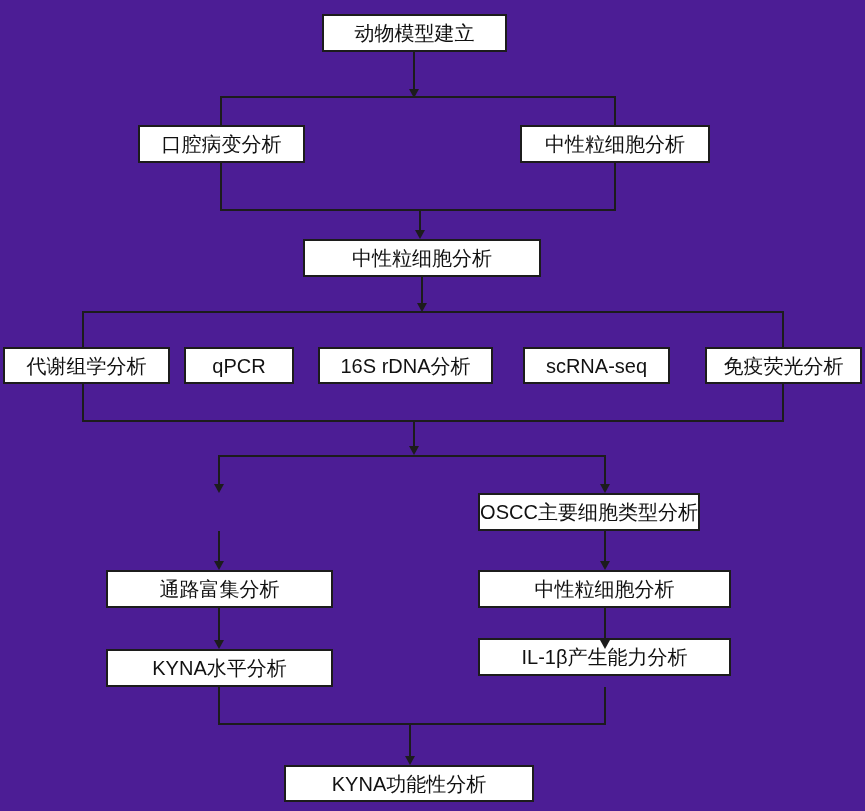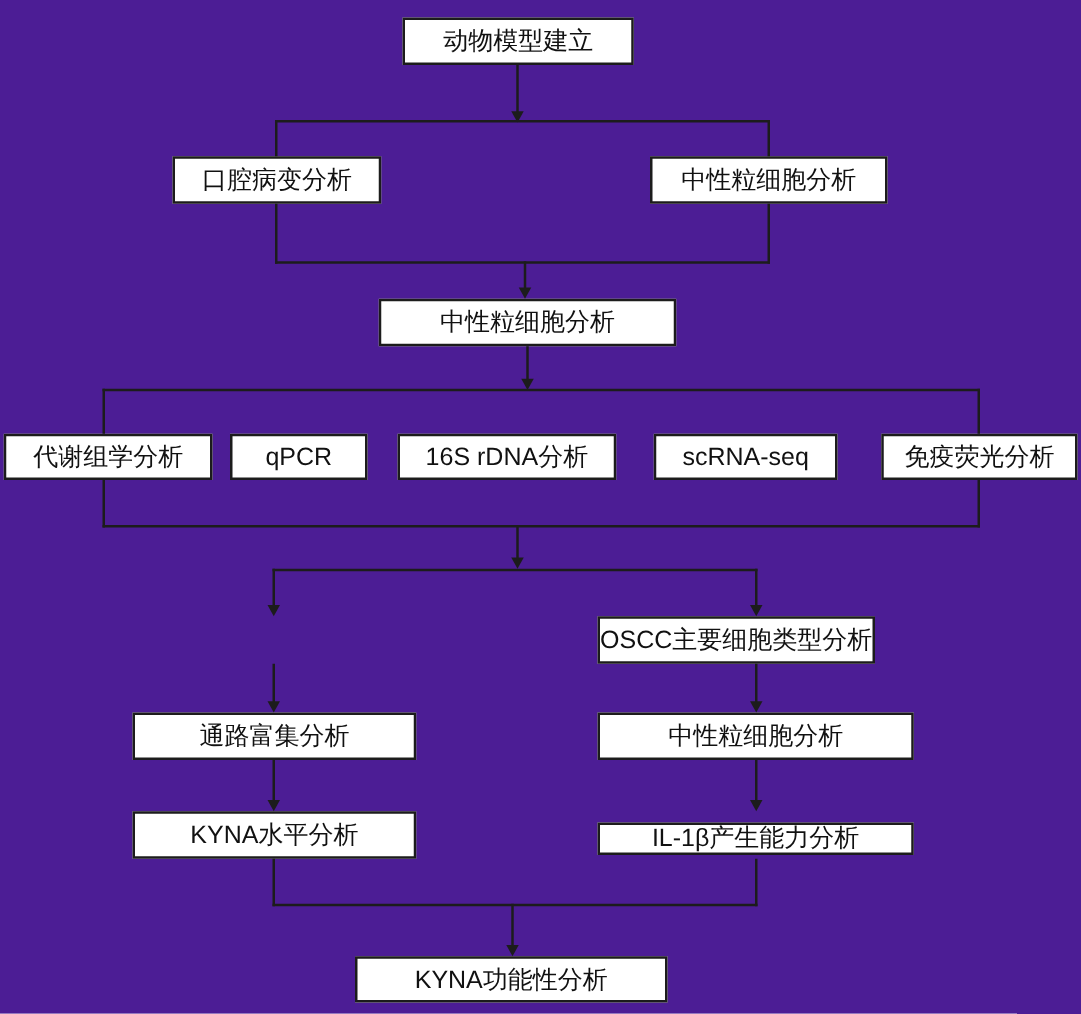--- a/index.html
+++ b/index.html
@@ -68,21 +68,21 @@
   <div class="box" style="left:184px; top:347px; width:110px; height:37px;">qPCR</div>
   <div class="box" style="left:318px; top:347px; width:175px; height:37px;">16S rDNA分析</div>
   <div class="box" style="left:523px; top:347px; width:147px; height:37px;">scRNA-seq</div>
   <div class="box" style="left:705px; top:347px; width:157px; height:37px;">免疫荧光分析</div>
 
   <div class="box" style="left:106px; top:570px; width:227px; height:38px;">通路富集分析</div>
   <div class="box" style="left:106px; top:649px; width:227px; height:38px;">KYNA水平分析</div>
 
   <div class="box" style="left:478px; top:493px; width:222px; height:38px;">OSCC主要细胞类型分析</div>
   <div class="box" style="left:478px; top:570px; width:253px; height:38px;">中性粒细胞分析</div>
-  <div class="box" style="left:478px; top:658px; width:253px; height:26px;text-align:center;">IL-1β产生能力分析</div>
+  <div class="box" style="left:478px; top:638px; width:253px; height:38px;text-align:center;">IL-1β产生能力分析</div>
 
   <div class="box" style="left:284px; top:765px; width:250px; height:37px;text-align:center;">KYNA功能性分析</div>
 
   <div class="lv" style="left:413px;   top:52px;  height:38px;"></div>
   <div class="ar" style="left:409px; top:89px;"></div>
   <div class="lh" style="left:220px;   top:96px;  width:396px;"></div>
   <div class="lv" style="left:220px;   top:96px;  height:29px;"></div>
   <div class="lv" style="left:614px;   top:96px;  height:29px;"></div>
 
   <div class="lv" style="left:220px;   top:163px; height:48px;"></div>

